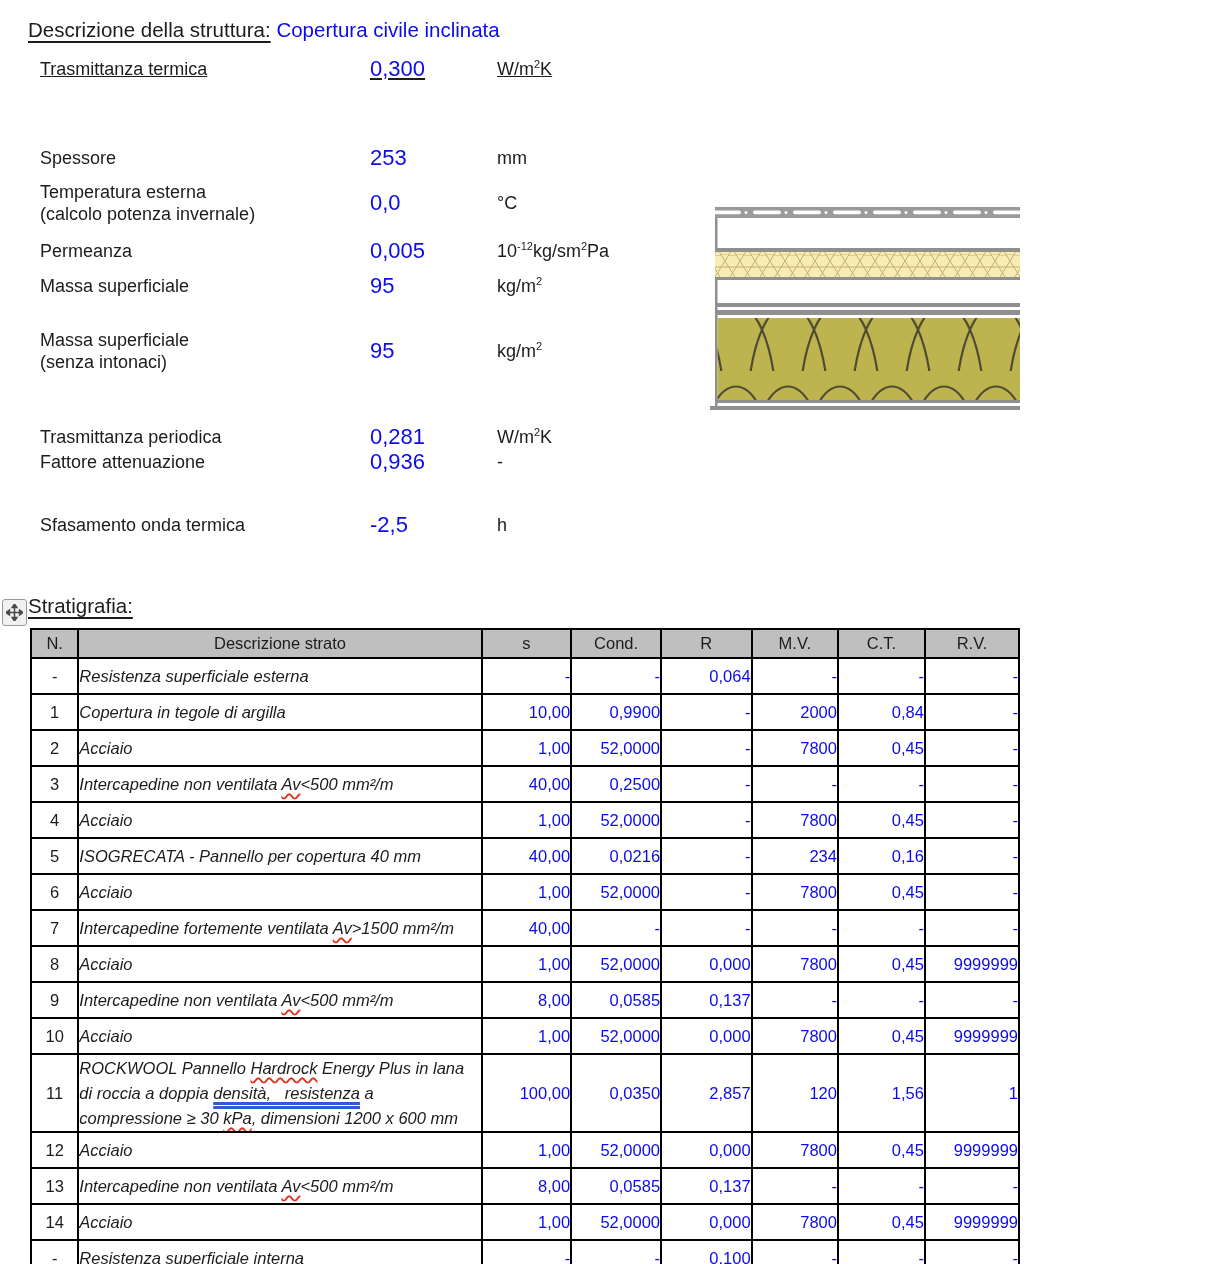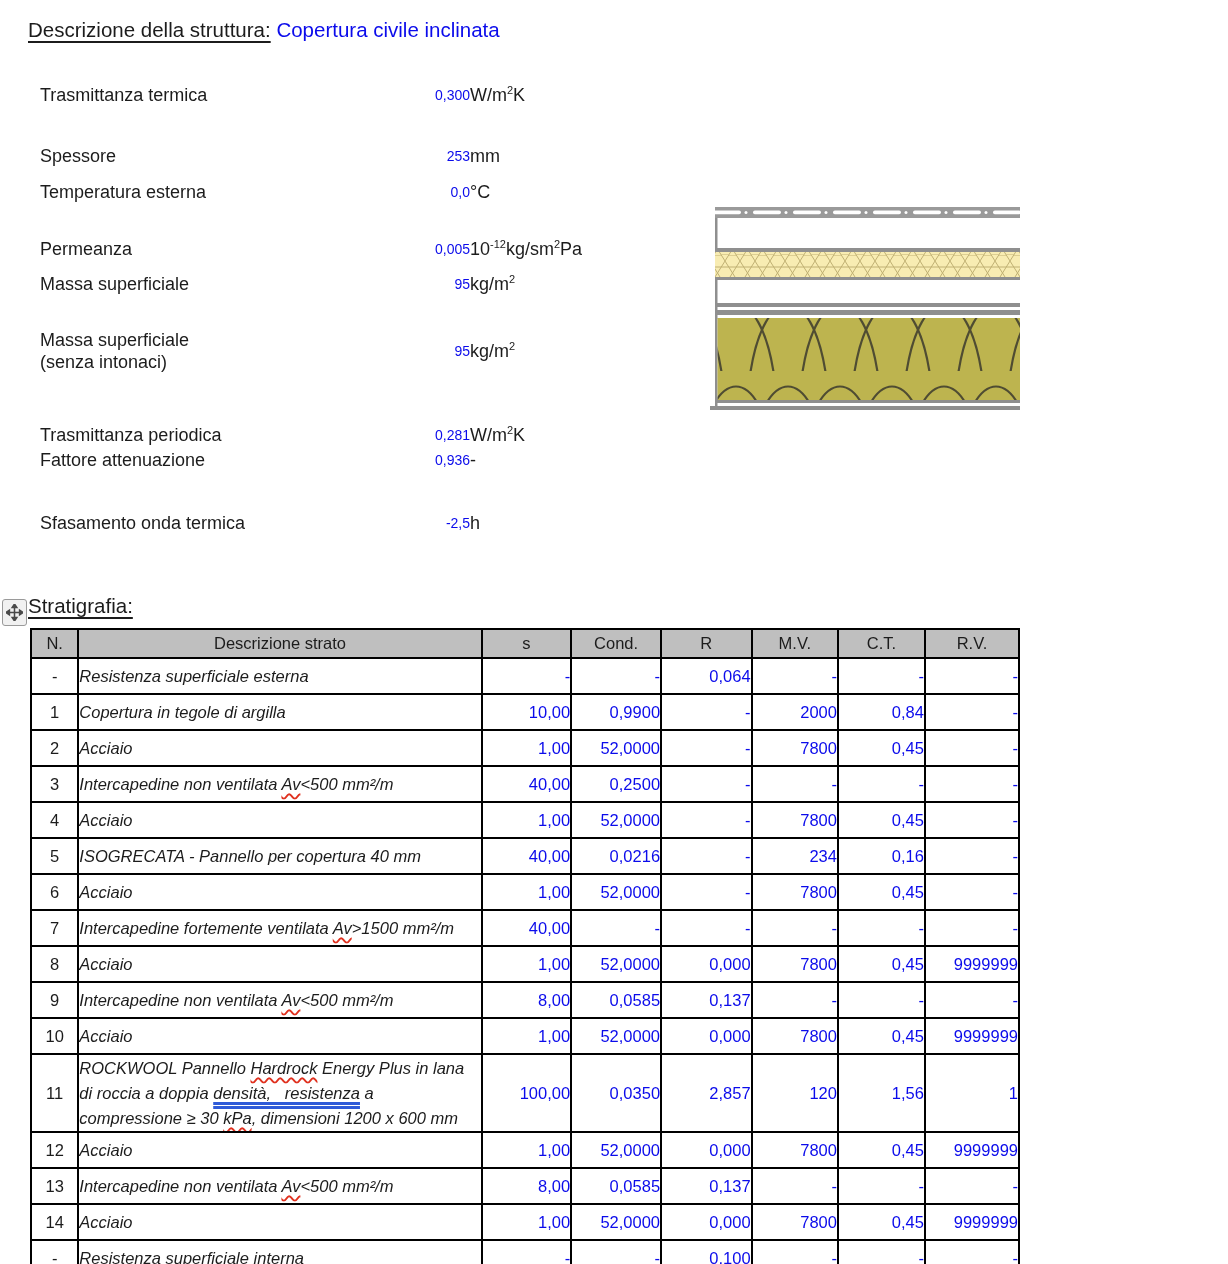--- a/index.html
+++ b/index.html
@@ -8,22 +8,22 @@
     font-family:"Liberation Sans",sans-serif;color:#1c1c1c;overflow:hidden;
   }
   
   .doc-title{position:absolute;left:28px;top:18px;font-size:20.5px;white-space:nowrap;}
   .u{text-decoration-line:underline;text-decoration-thickness:1.5px;text-underline-offset:4px;}
   .blue{color:var(--accent,#0b0beb);}
   .doc-code{position:absolute;left:1035px;top:18px;font-size:20.5px;white-space:nowrap;text-align:center;}
   
   .prop-row{position:absolute;left:40px;width:680px;display:flex;align-items:center;}
   .prop-label{width:330px;font-size:18px;line-height:22px;}
-  .prop-value{width:100px;text-align:right;font-size:14px;color:var(--accent,#0b0beb);}
-  .prop-unit{font-size:18px;white-space:nowrap;}
+  .prop-value{width:100px;font-size:22px;color:var(--accent,#0b0beb);}
+  .prop-unit{margin-left:27px;font-size:18px;white-space:nowrap;}
   sup.sp{font-size:11px;vertical-align:super;line-height:0;}
   
   .diagram{position:absolute;left:710px;top:207px;width:395px;height:205px;}
   .layer-num{position:absolute;left:1103px;font-size:13.5px;line-height:14px;color:#151515;}
   
   .strat-head{position:absolute;left:28px;top:594px;font-size:20.5px;}
   .move-handle{
     position:absolute;left:2px;top:599px;width:23px;height:25px;background:#f1f1f1;
     border:1.5px solid #9a9a9a;border-radius:3px;display:flex;align-items:center;justify-content:center;
   }
@@ -58,37 +58,38 @@
   <div class="doc-title">
     <span class="u">Descrizione della struttura:</span>
     <span class="blue">Copertura civile inclinata</span>
   </div>
   <div class="doc-code">
     <span class="u">Codice:</span>
     <span class="blue">S1</span>
   </div>
 
   <div id="props">
-      <div class="prop-row" style="top: 84px;">
+      <div class="prop-row" style="top: 56px; text-decoration: underline;">
         <div class="prop-label">
           <div>Trasmittanza termica</div>
         </div>
         <div class="prop-value">0,300</div>
         <div class="prop-unit"><span>W/m</span><sup class="sp">2</sup><span>K</span></div>
       </div>
       <div class="prop-row" style="top: 145px;">
         <div class="prop-label">
           <div>Spessore</div>
         </div>
         <div class="prop-value">253</div>
         <div class="prop-unit"><span>mm</span></div>
       </div>
       <div class="prop-row" style="top: 181px;">
         <div class="prop-label">
           <div>Temperatura esterna</div>
+          <div>(calcolo potenza invernale)</div>
         </div>
         <div class="prop-value">0,0</div>
         <div class="prop-unit"><span>°C</span></div>
       </div>
       <div class="prop-row" style="top: 238px;">
         <div class="prop-label">
           <div>Permeanza</div>
         </div>
         <div class="prop-value">0,005</div>
         <div class="prop-unit"><span>10</span><sup class="sp">-12</sup><span>kg/sm</span><sup class="sp">2</sup><span>Pa</span></div>

